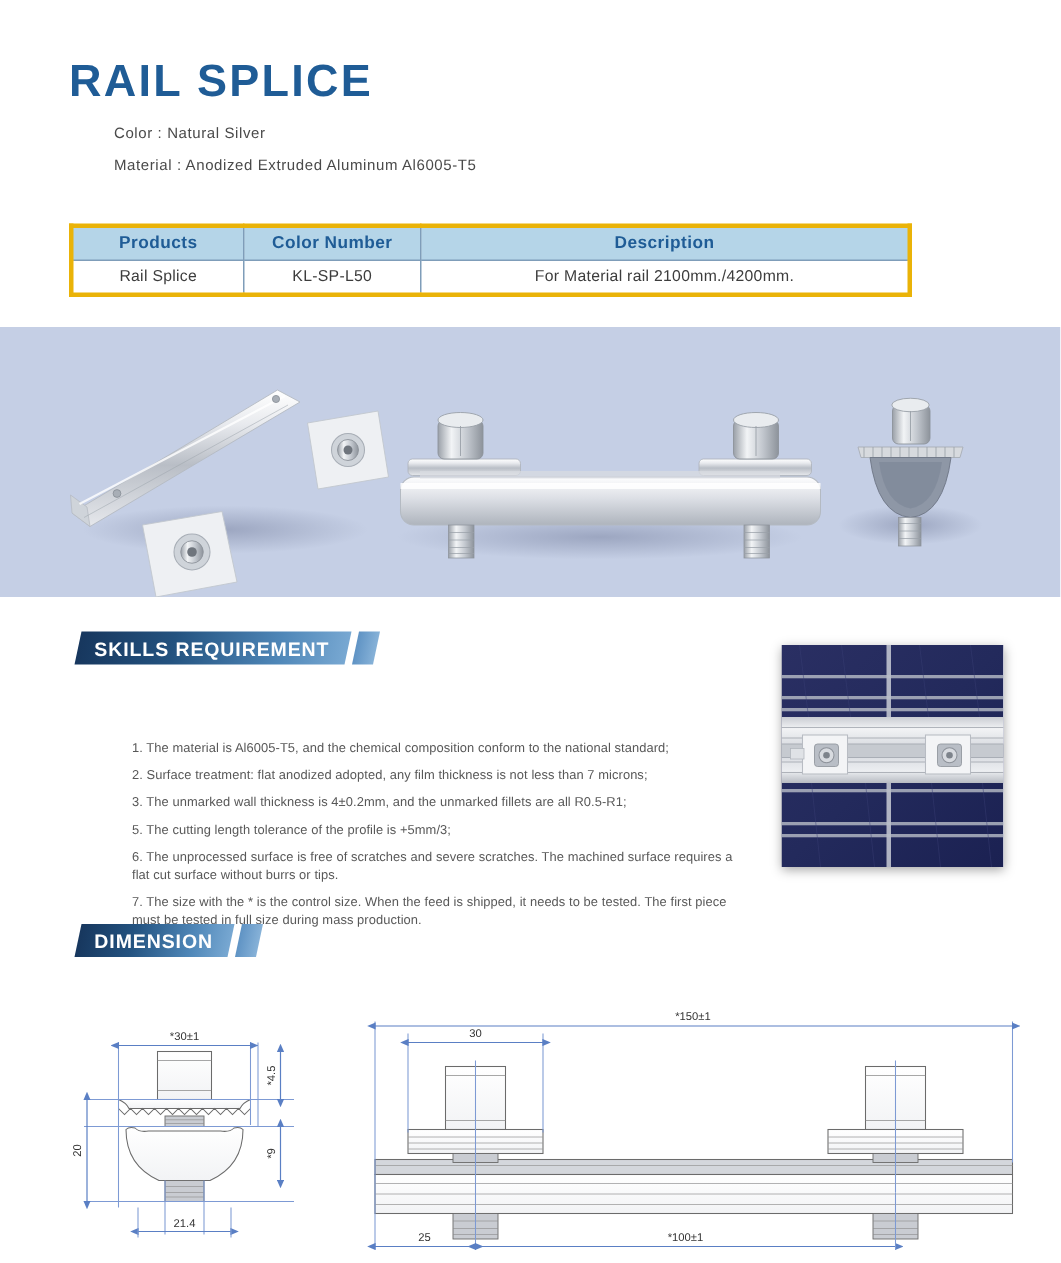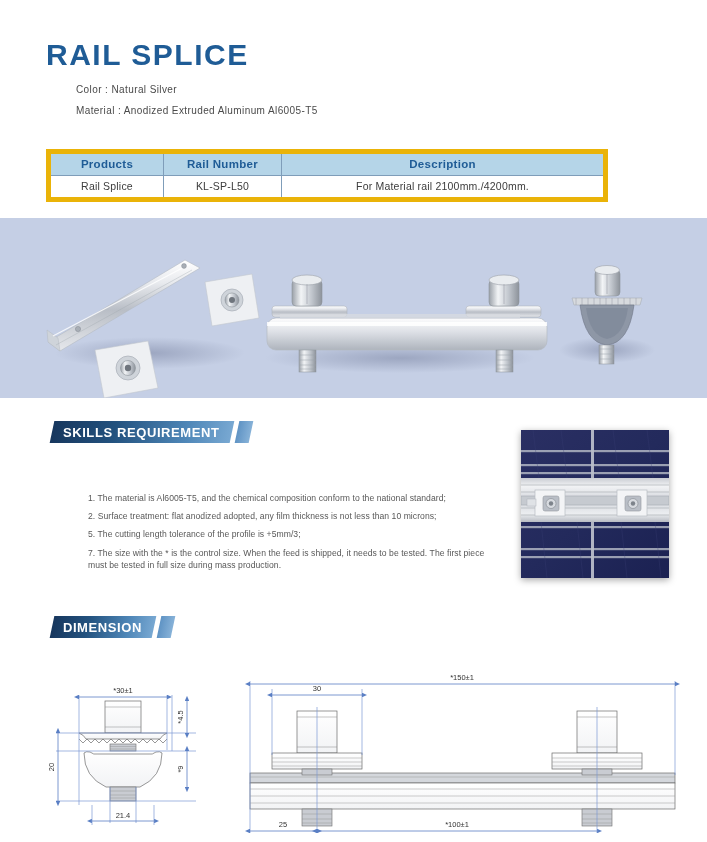--- a/index.html
+++ b/index.html
@@ -24,21 +24,21 @@
     font-size: 10px; color: #4a4a4a; letter-spacing: .4px; margin-left: 30px;
   }
   .spec-color    { top: 84px; }
   .spec-material { top: 105px; text-align: right; }
 
   
   .prod-table {
     position: absolute; left: 46px; top: 149px;
     width: 562px;
     border-collapse: collapse;
-    border: 5px solid #eab308;
+    border: 3px solid #eab308;
     table-layout: fixed;
   }
   .prod-table th {
     background: #b5d5e8;
     color: #1f5c96;
     font-size: 11.5px;
     font-weight: bold;
     padding: 4px 0 5px;
     border: 1px solid #7f9db9;
     text-align: center;
@@ -124,21 +124,21 @@
 <body>
 
 <div class="page-title">RAIL SPLICE</div>
 <div class="spec-line spec-color">Color : Natural Silver</div>
 <div class="spec-line spec-material">Material : Anodized Extruded Aluminum Al6005-T5</div>
 
 <table class="prod-table">
   <thead>
     <tr>
       <th class="col-prod">Products</th>
-      <th class="col-part">Rail Number</th>
+      <th class="col-part">Color Number</th>
       <th>Description</th>
     </tr>
   </thead>
   <tbody>
     <tr>
       <td>Rail Splice</td>
       <td>KL-SP-L50</td>
       <td>For Material rail 2100mm./4200mm.</td>
     </tr>
   </tbody>
@@ -269,22 +269,24 @@
 
 <div class="banner banner-skills">
   <div class="banner-body">
       <span>SKILLS REQUIREMENT</span>
     </div>
   <div class="banner-tail"></div>
 </div>
 
 <ul class="skills-list">
   <li>1. The material is Al6005-T5, and the chemical composition conform to the national standard;</li>
-  <li>2. Surface treatment: flat anodized adopted, any film thickness is not less than 10 microns;</li>
+  <li>2. Surface treatment: flat anodized adopted, any film thickness is not less than 7 microns;</li>
+  <li>3. The unmarked wall thickness is 4±0.2mm, and the unmarked fillets are all R0.5-R1;</li>
   <li>5. The cutting length tolerance of the profile is +5mm/3;</li>
+  <li>6. The unprocessed surface is free of scratches and severe scratches. The machined surface requires a flat cut surface without burrs or tips.</li>
   <li>7. The size with the * is the control size. When the feed is shipped, it needs to be tested. The first piece must be tested in full size during mass production.</li>
 </ul>
 
 <div class="panel-photo">
   <svg width="148" height="148" viewBox="0 0 148 148" aria-hidden="true">
     <defs>
       <linearGradient id="cell" x1="0" y1="0" x2="1" y2="1">
         <stop offset="0%" stop-color="#2a2f63"></stop>
         <stop offset="50%" stop-color="#232a5c"></stop>
         <stop offset="100%" stop-color="#1b2152"></stop>

